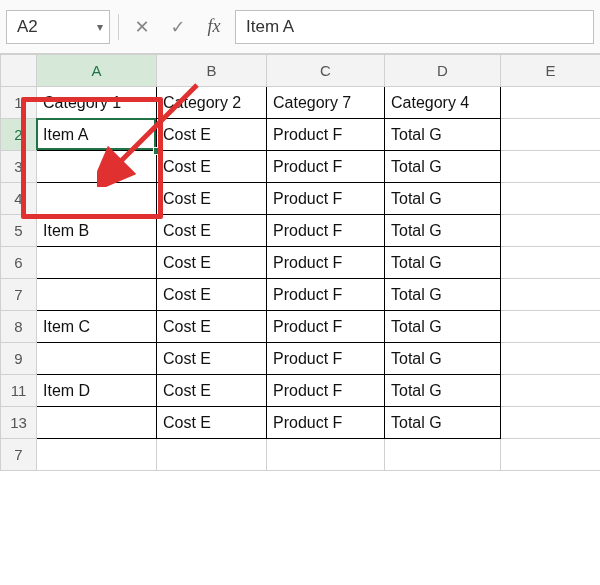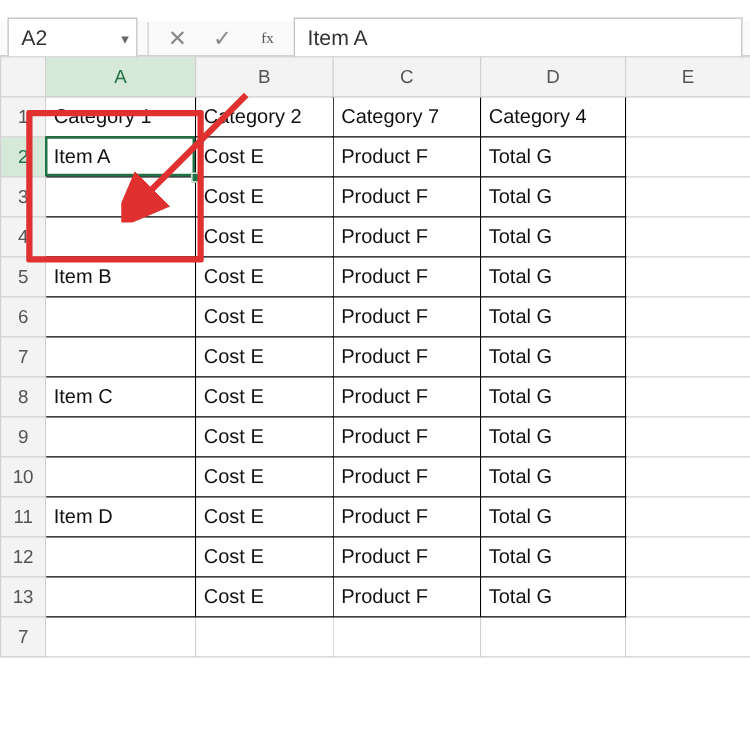--- a/index.html
+++ b/index.html
@@ -11,26 +11,25 @@
     width: 600px;
     height: 585px;
     overflow: hidden;
     position: relative;
   }
 
   
   .formula-bar {
     display: flex;
     align-items: center;
-    height: 28px;
+    height: 54px;
     border-bottom: 1px solid #d0d0d0;
     background: #fafafa;
     padding: 4px 6px;
     gap: 6px;
-    margin-top: 17px;
   }
   .name-box {
     width: 104px;
     height: 34px;
     border: 1px solid #c0c0c0;
     background: #fff;
     display: flex;
     align-items: center;
     justify-content: space-between;
     padding: 0 6px 0 10px;
@@ -48,21 +47,21 @@
   }
   .fb-btn {
     width: 30px;
     height: 30px;
     display: flex;
     align-items: center;
     justify-content: center;
     color: #888;
     font-size: 18px;
   }
-  .fb-btn.fx { font-family: "Times New Roman", serif; font-size:12px; color:#555;}
+  .fb-btn.fx { font-style: italic; font-family: "Times New Roman", serif; font-size:18px; color:#555;}
   .fb-input {
     flex: 1;
     height: 34px;
     border: 1px solid #c0c0c0;
     background: #fff;
     display: flex;
     align-items: center;
     padding: 0 10px;
     font-size: 17px;
   }
@@ -265,38 +264,22 @@
     </tr>
     <tr>
       <td class="rowhdr">9</td>
       <td class="cell databorder"></td>
       <td class="cell databorder">Cost E</td>
       <td class="cell databorder">Product F</td>
       <td class="cell databorder">Total G</td>
       <td class="cell"></td>
     </tr>
     <tr>
-      <td class="rowhdr">10</td>
-      <td class="cell databorder"></td>
-      <td class="cell databorder">Cost E</td>
-      <td class="cell databorder">Product F</td>
-      <td class="cell databorder">Total G</td>
-      <td class="cell"></td>
-    </tr>
-    <tr>
       <td class="rowhdr">11</td>
       <td class="cell databorder">Item D</td>
-      <td class="cell databorder">Cost E</td>
-      <td class="cell databorder">Product F</td>
-      <td class="cell databorder">Total G</td>
-      <td class="cell"></td>
-    </tr>
-    <tr>
-      <td class="rowhdr">12</td>
-      <td class="cell databorder"></td>
       <td class="cell databorder">Cost E</td>
       <td class="cell databorder">Product F</td>
       <td class="cell databorder">Total G</td>
       <td class="cell"></td>
     </tr>
     <tr>
       <td class="rowhdr">13</td>
       <td class="cell databorder"></td>
       <td class="cell databorder">Cost E</td>
       <td class="cell databorder">Product F</td>

